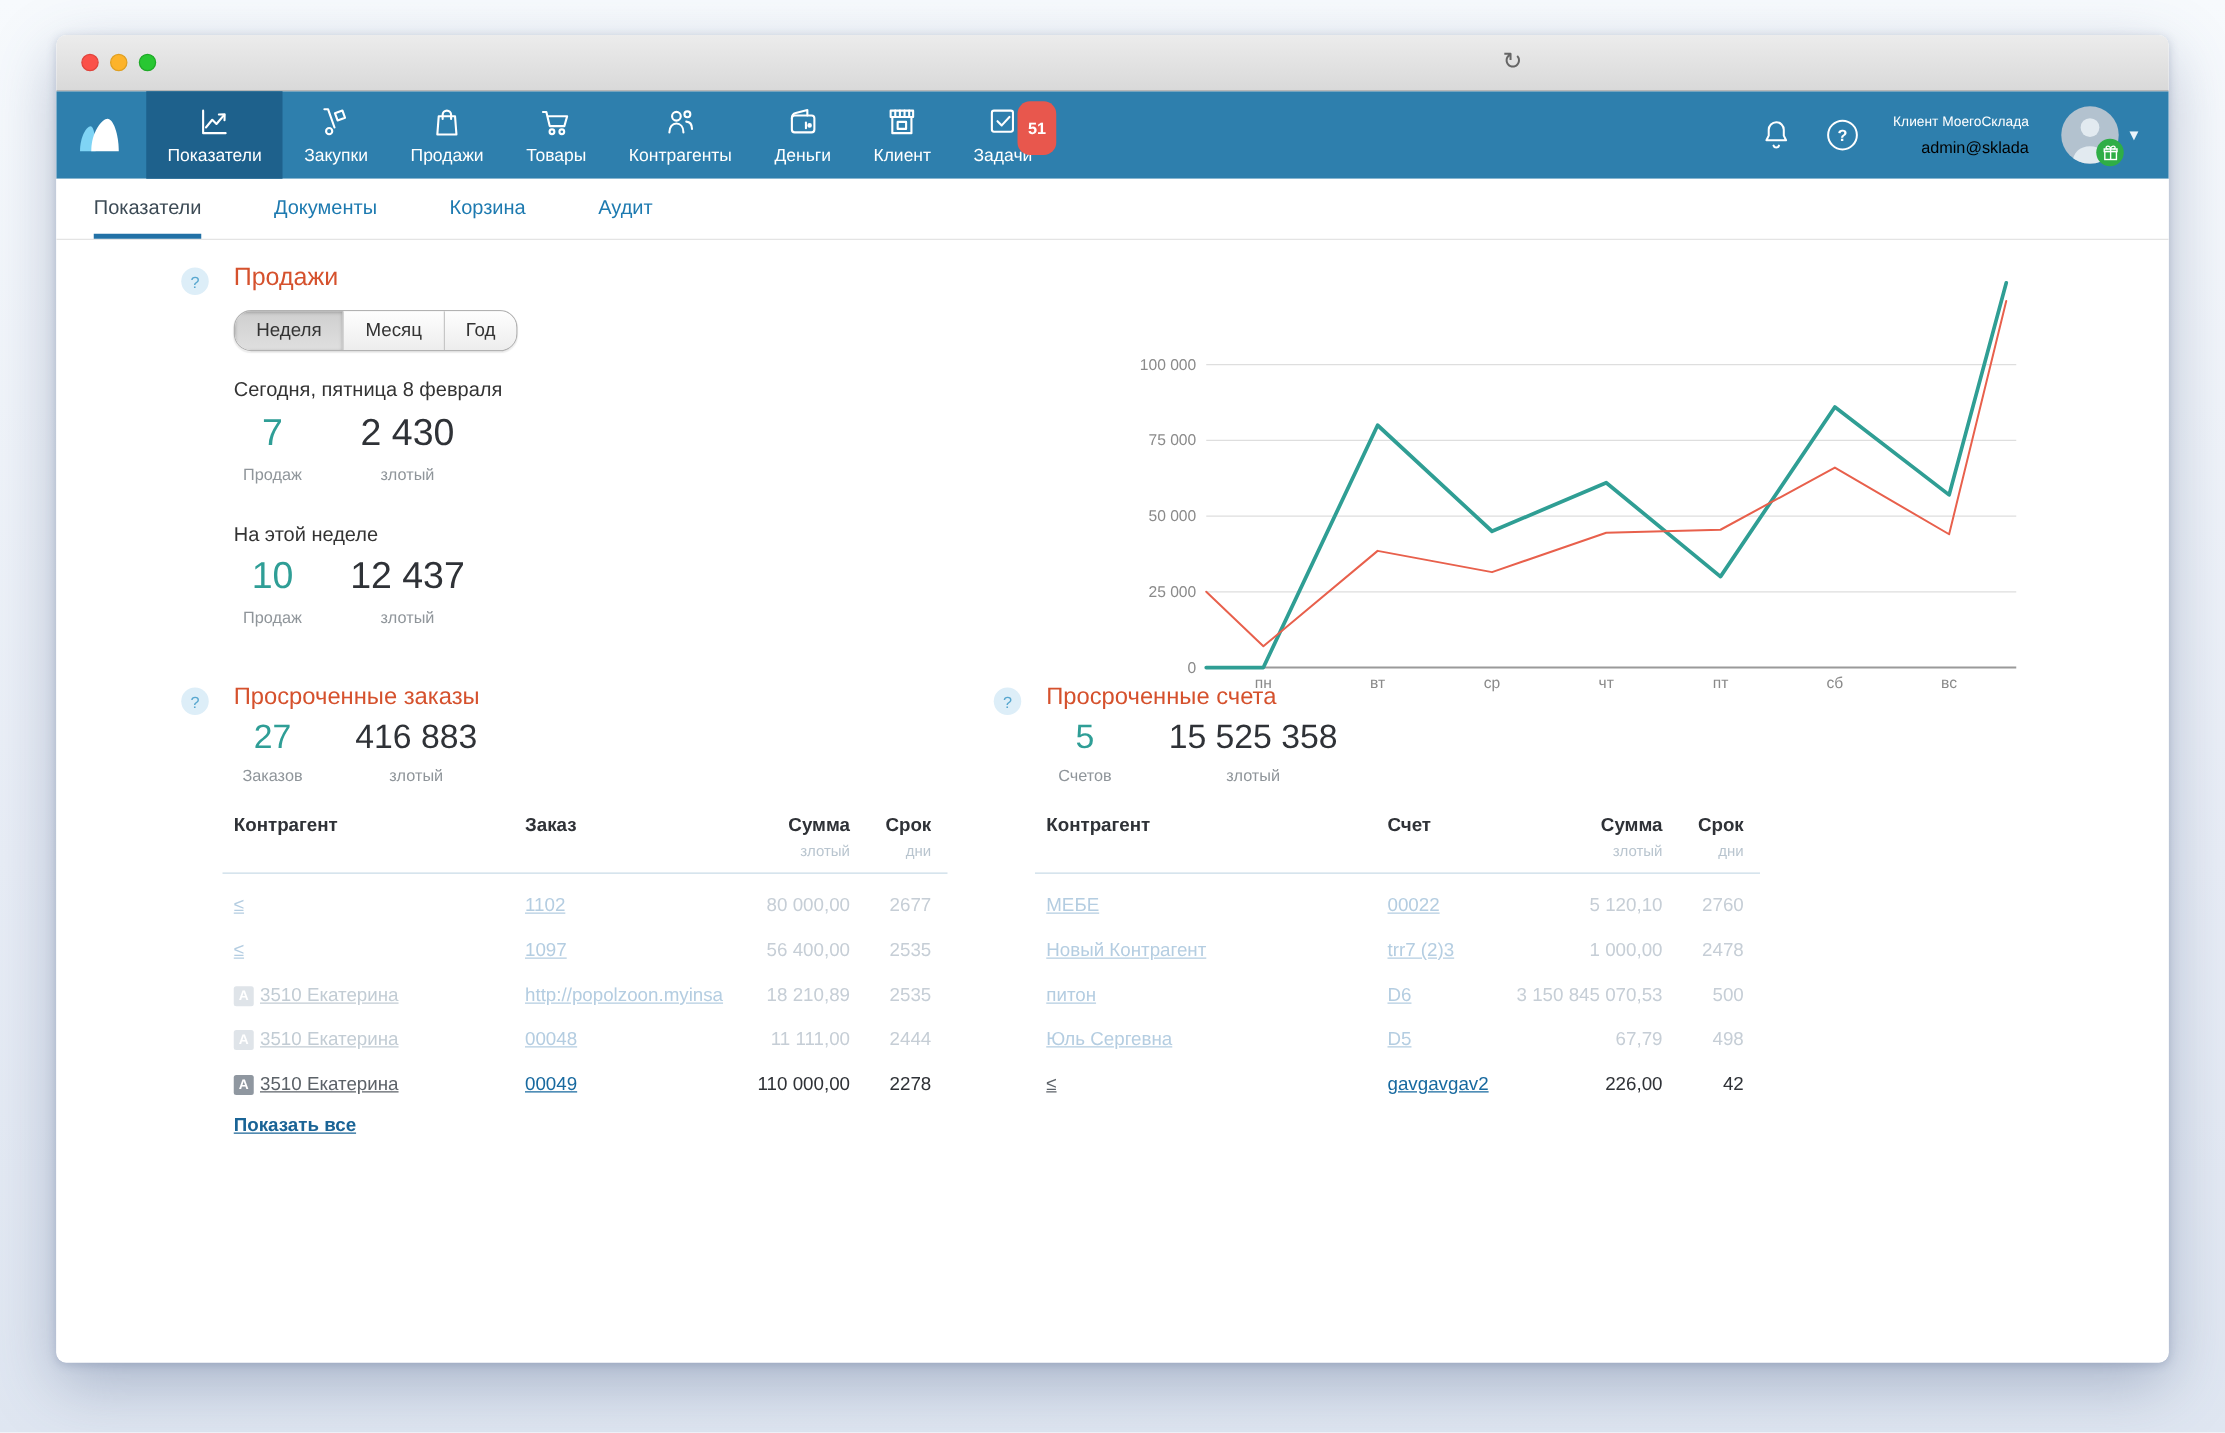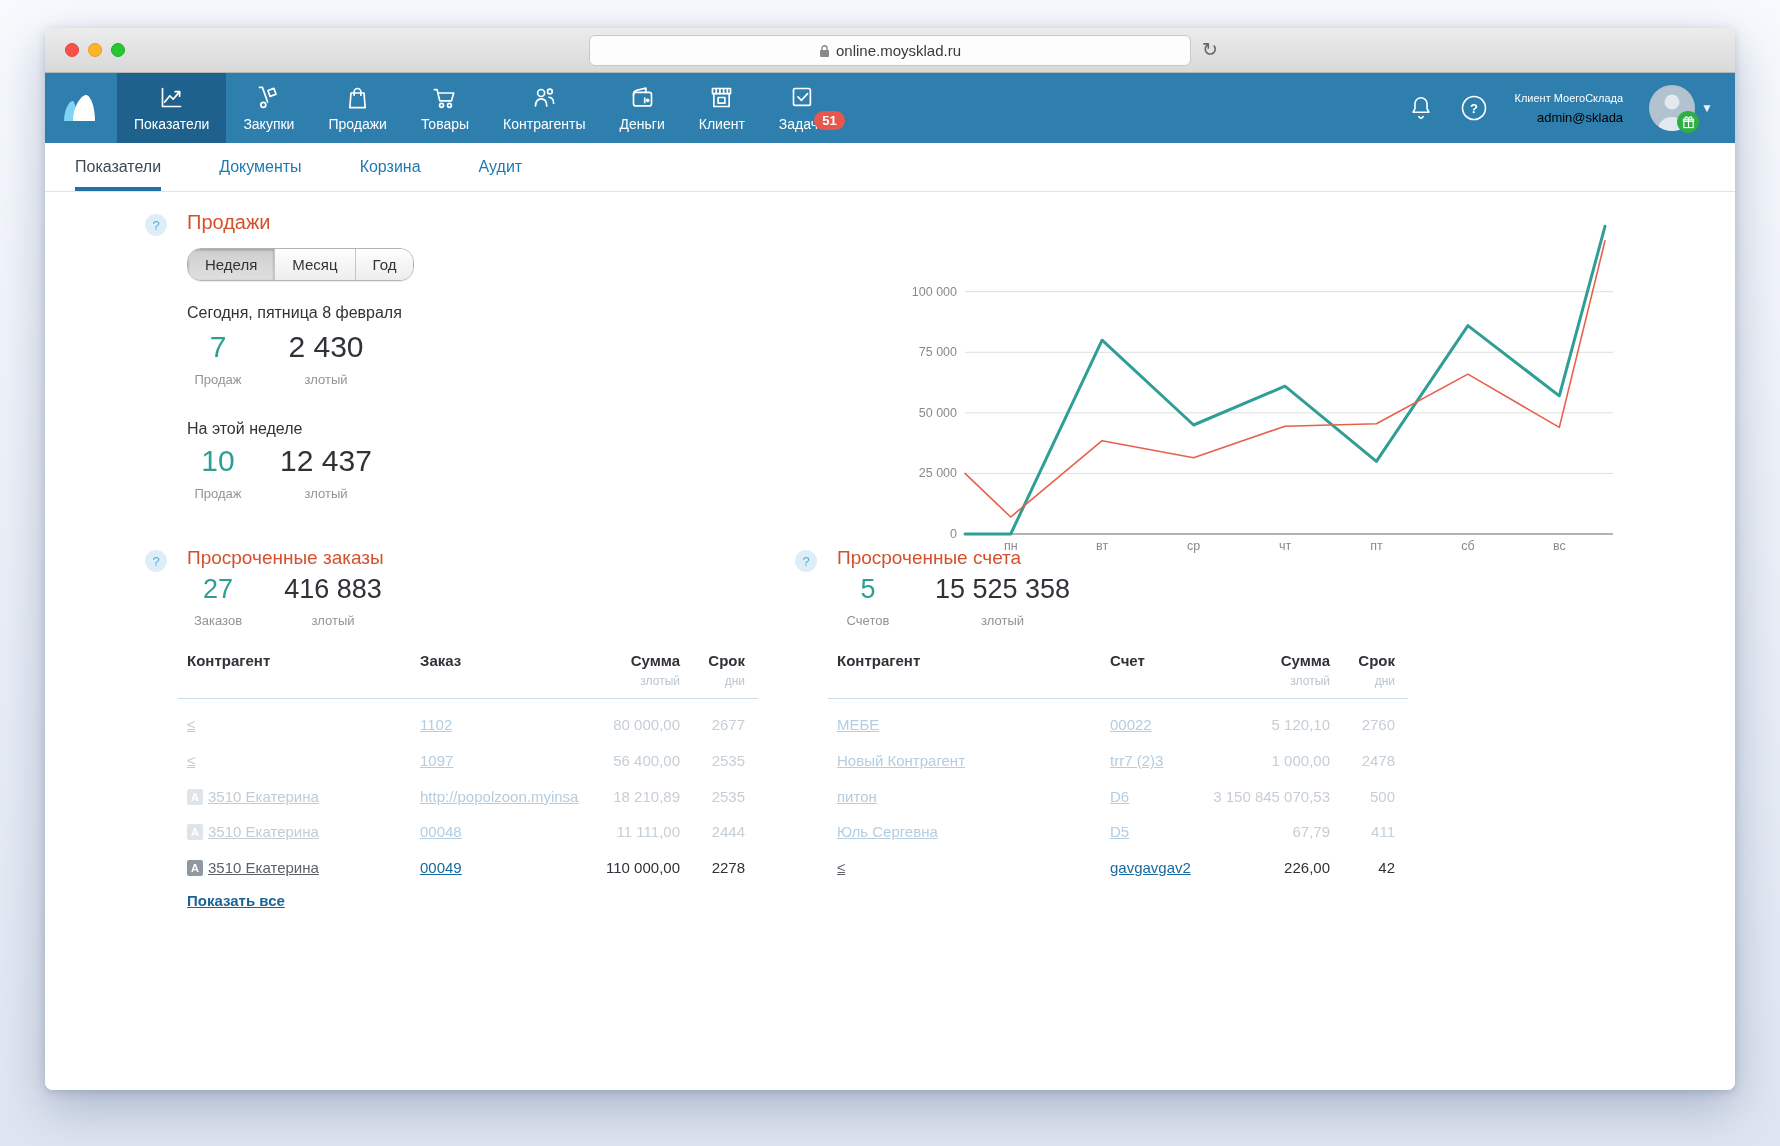--- a/index.html
+++ b/index.html
@@ -41,21 +41,21 @@
   .logo{width:72px;display:flex;align-items:center;justify-content:center;}
   .nav-item{
     display:flex;flex-direction:column;align-items:center;justify-content:center;
     gap:5px;padding:0 17px;font-size:14px;position:relative;cursor:pointer;
   }
   .nav-item.active{background:#1e618c;}
   .nav-item svg{display:block;}
   .nav-badge{
     position:absolute;top:8px;left:calc(50% + 12px);
     background:#e8574d;color:#fff;font-size:13px;font-weight:bold;
-    padding:2px 8px;border-radius:10px;line-height:15px;margin-top:30px;
+    padding:14px 8px;border-radius:10px;line-height:15px;
   }
   .nav-right{margin-left:auto;display:flex;align-items:center;gap:26px;padding-right:22px;}
   .icon-btn{display:flex;align-items:center;justify-content:center;cursor:pointer;}
   .user-info{text-align:right;line-height:19px;}
   .user-name{font-size:11px;color:#fff;}
   .user-email{font-size:13px;color:#000000;}
   .avatar-wrap{position:relative;width:46px;height:46px;cursor:pointer;}
   .avatar{width:46px;height:46px;border-radius:50%;background:#b3c2cf;overflow:hidden;}
   .gift-badge{
     position:absolute;right:-4px;bottom:-2px;width:22px;height:22px;border-radius:50%;
@@ -140,27 +140,20 @@
 <body>
 
 <div class="window">
 
   <div class="titlebar">
     <div class="lights">
       <div class="light red"></div>
       <div class="light yellow"></div>
       <div class="light green"></div>
     </div>
-    <div class="urlbar">
-      <svg width="11" height="14" viewBox="0 0 11 14">
-        <rect x="1" y="6" width="9" height="7" rx="1" fill="#8a8a8a"></rect>
-        <path d="M3 6V4.2a2.5 2.5 0 0 1 5 0V6" fill="none" stroke="#8a8a8a" stroke-width="1.4"></path>
-      </svg>
-      <span>online.moysklad.ru</span>
-    </div>
     <div class="reload">↻</div>
   </div>
 
   <div class="navbar">
     <div class="logo">
       <svg width="46" height="38" viewBox="0 0 46 38">
         <path d="M6 32 C6 21 11 12 14.5 12 C17 12 18.5 20 18.5 32 Z" fill="#7fd4f5"></path>
         <path d="M15 32 C15 16 24 6 28 6 C32.5 6 37 18 37 32 Z" fill="#ffffff"></path>
       </svg>
     </div>
@@ -430,21 +423,21 @@
       <div class="orow" style="top:136px;">
         <span class="c1"><a>питон</a></span>
         <span class="c2" style="left:273px;"><a>D6</a></span>
         <span class="c3">3 150 845 070,53</span>
         <span class="c4">500</span>
       </div>
       <div class="orow" style="top:171px;">
         <span class="c1"><a>Юль Сергевна</a></span>
         <span class="c2" style="left:273px;"><a>D5</a></span>
         <span class="c3">67,79</span>
-        <span class="c4">411</span>
+        <span class="c4">498</span>
       </div>
       <div class="orow active-row" style="top:207px;">
         <span class="c1"><span class="cp-link">≤</span></span>
         <span class="c2" style="left:273px;"><a>gavgavgav2</a></span>
         <span class="c3">226,00</span>
         <span class="c4">42</span>
       </div>
     </div>
 
   </div>

